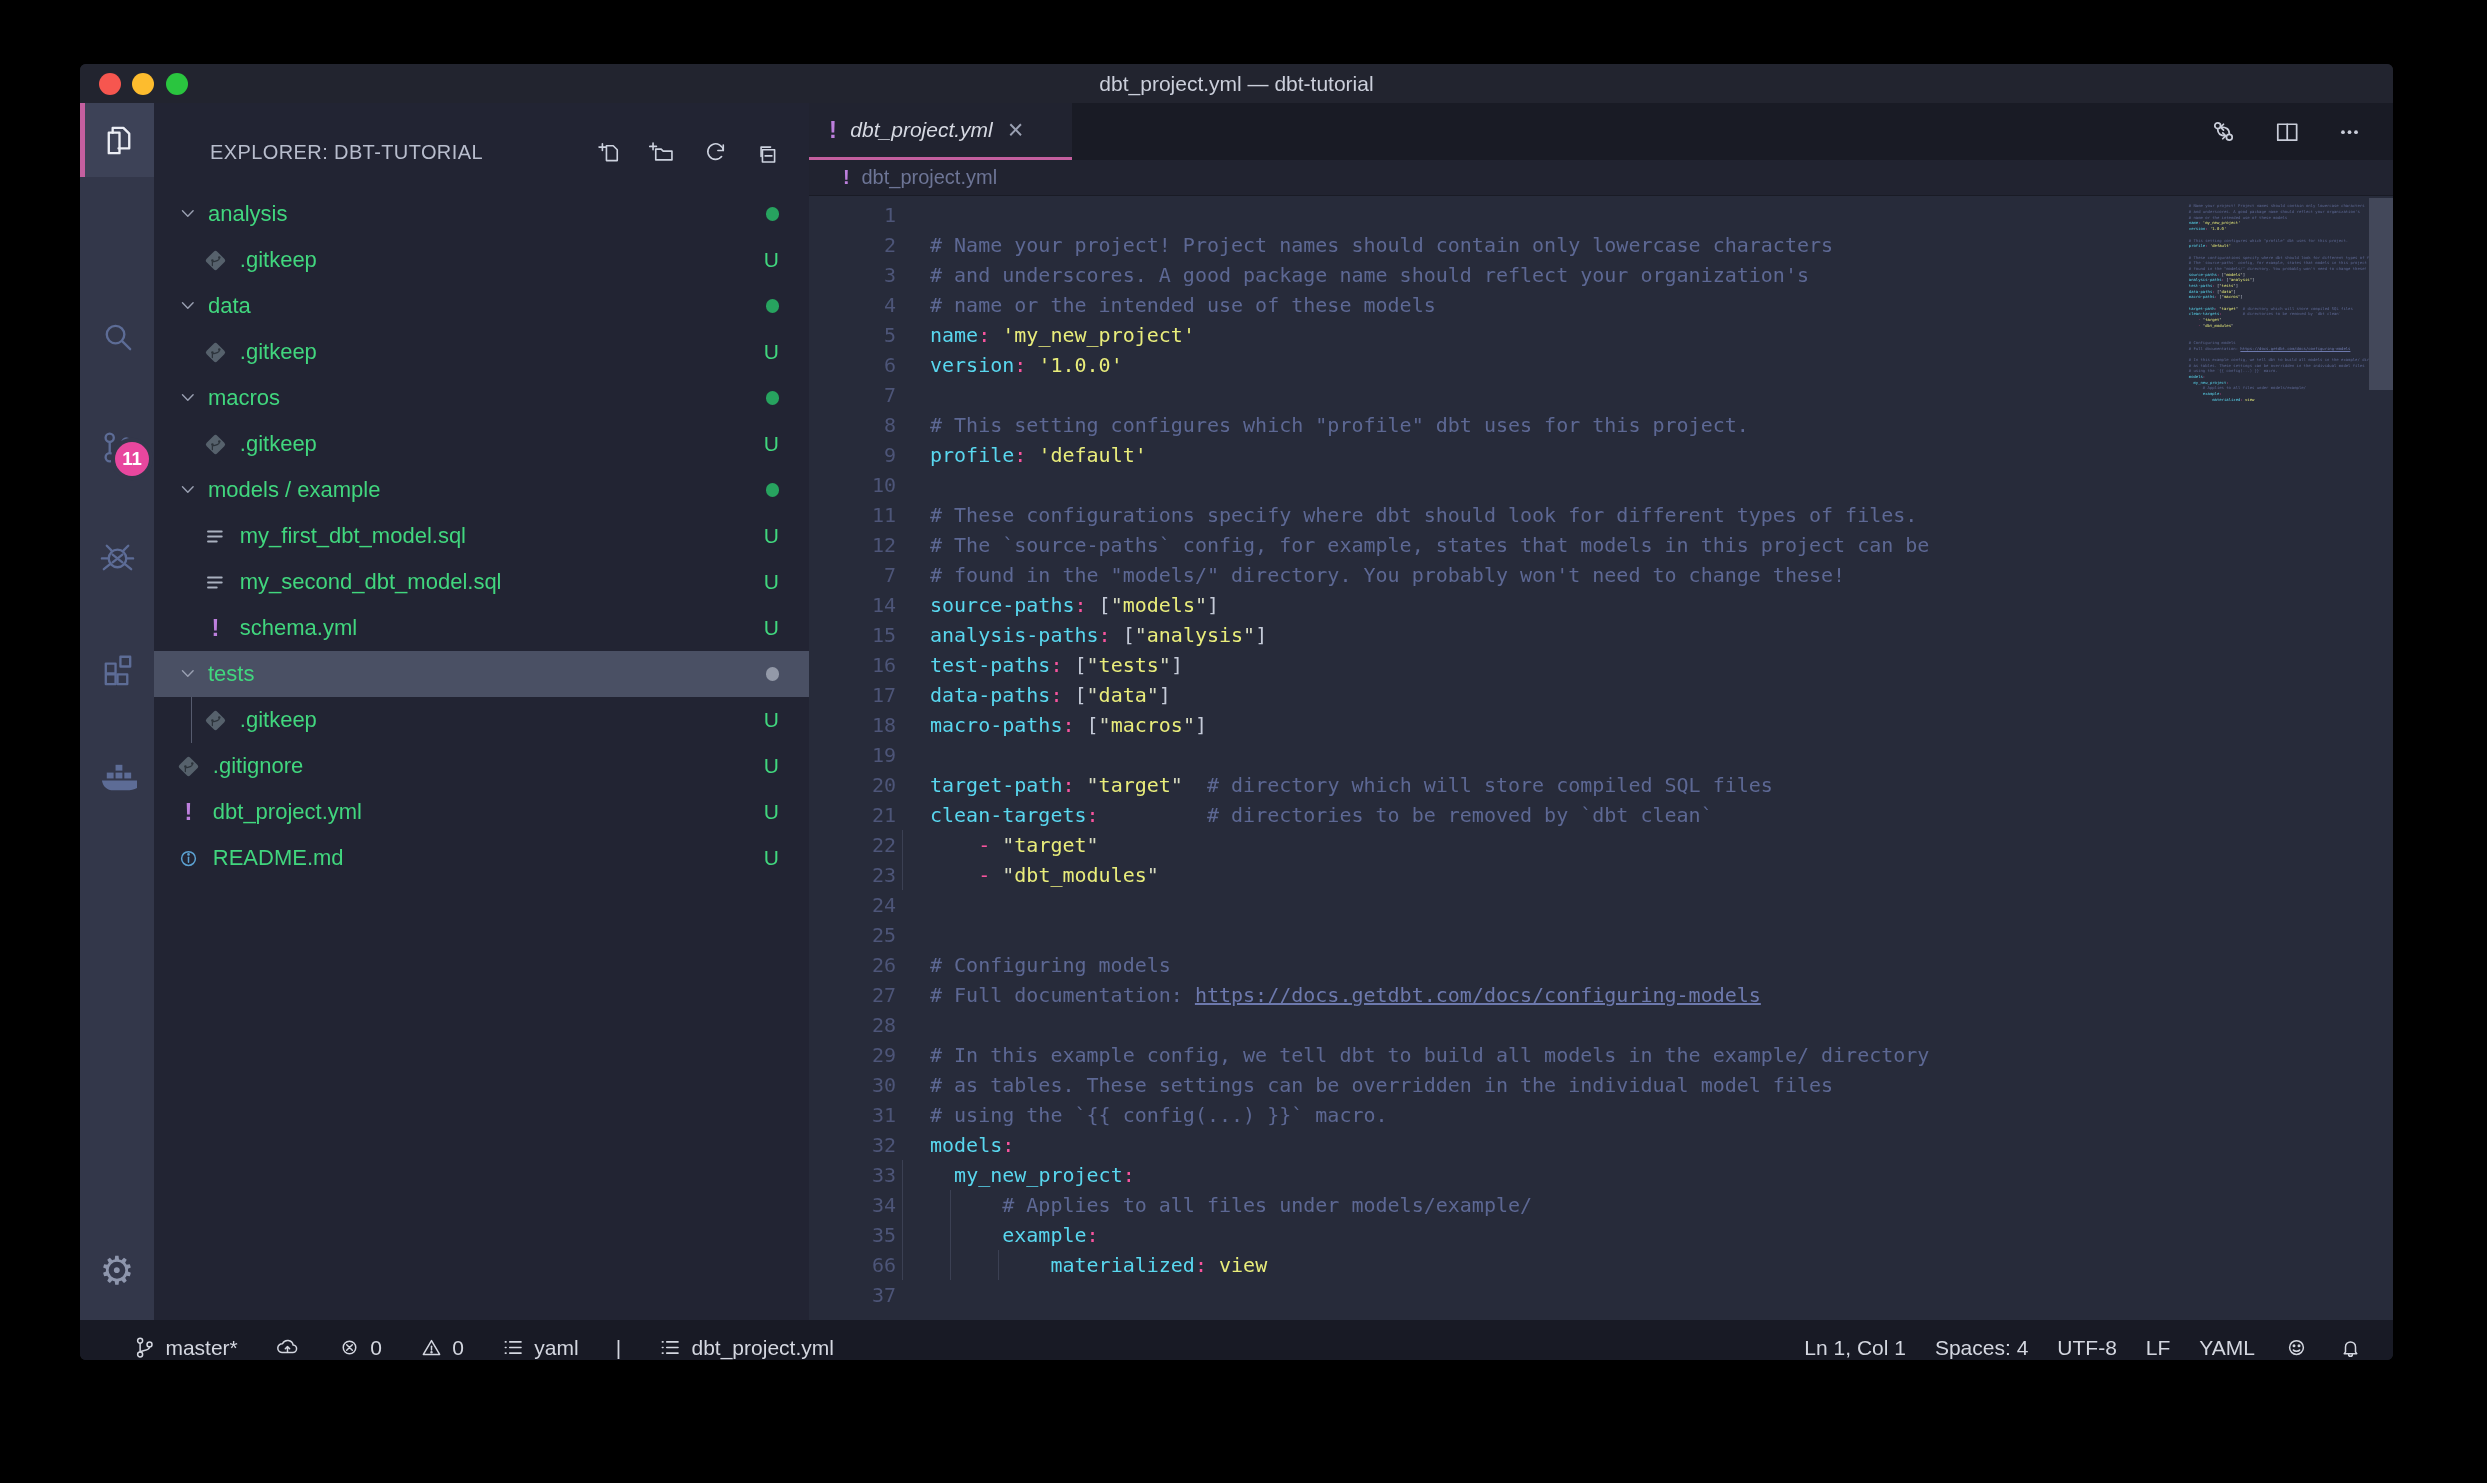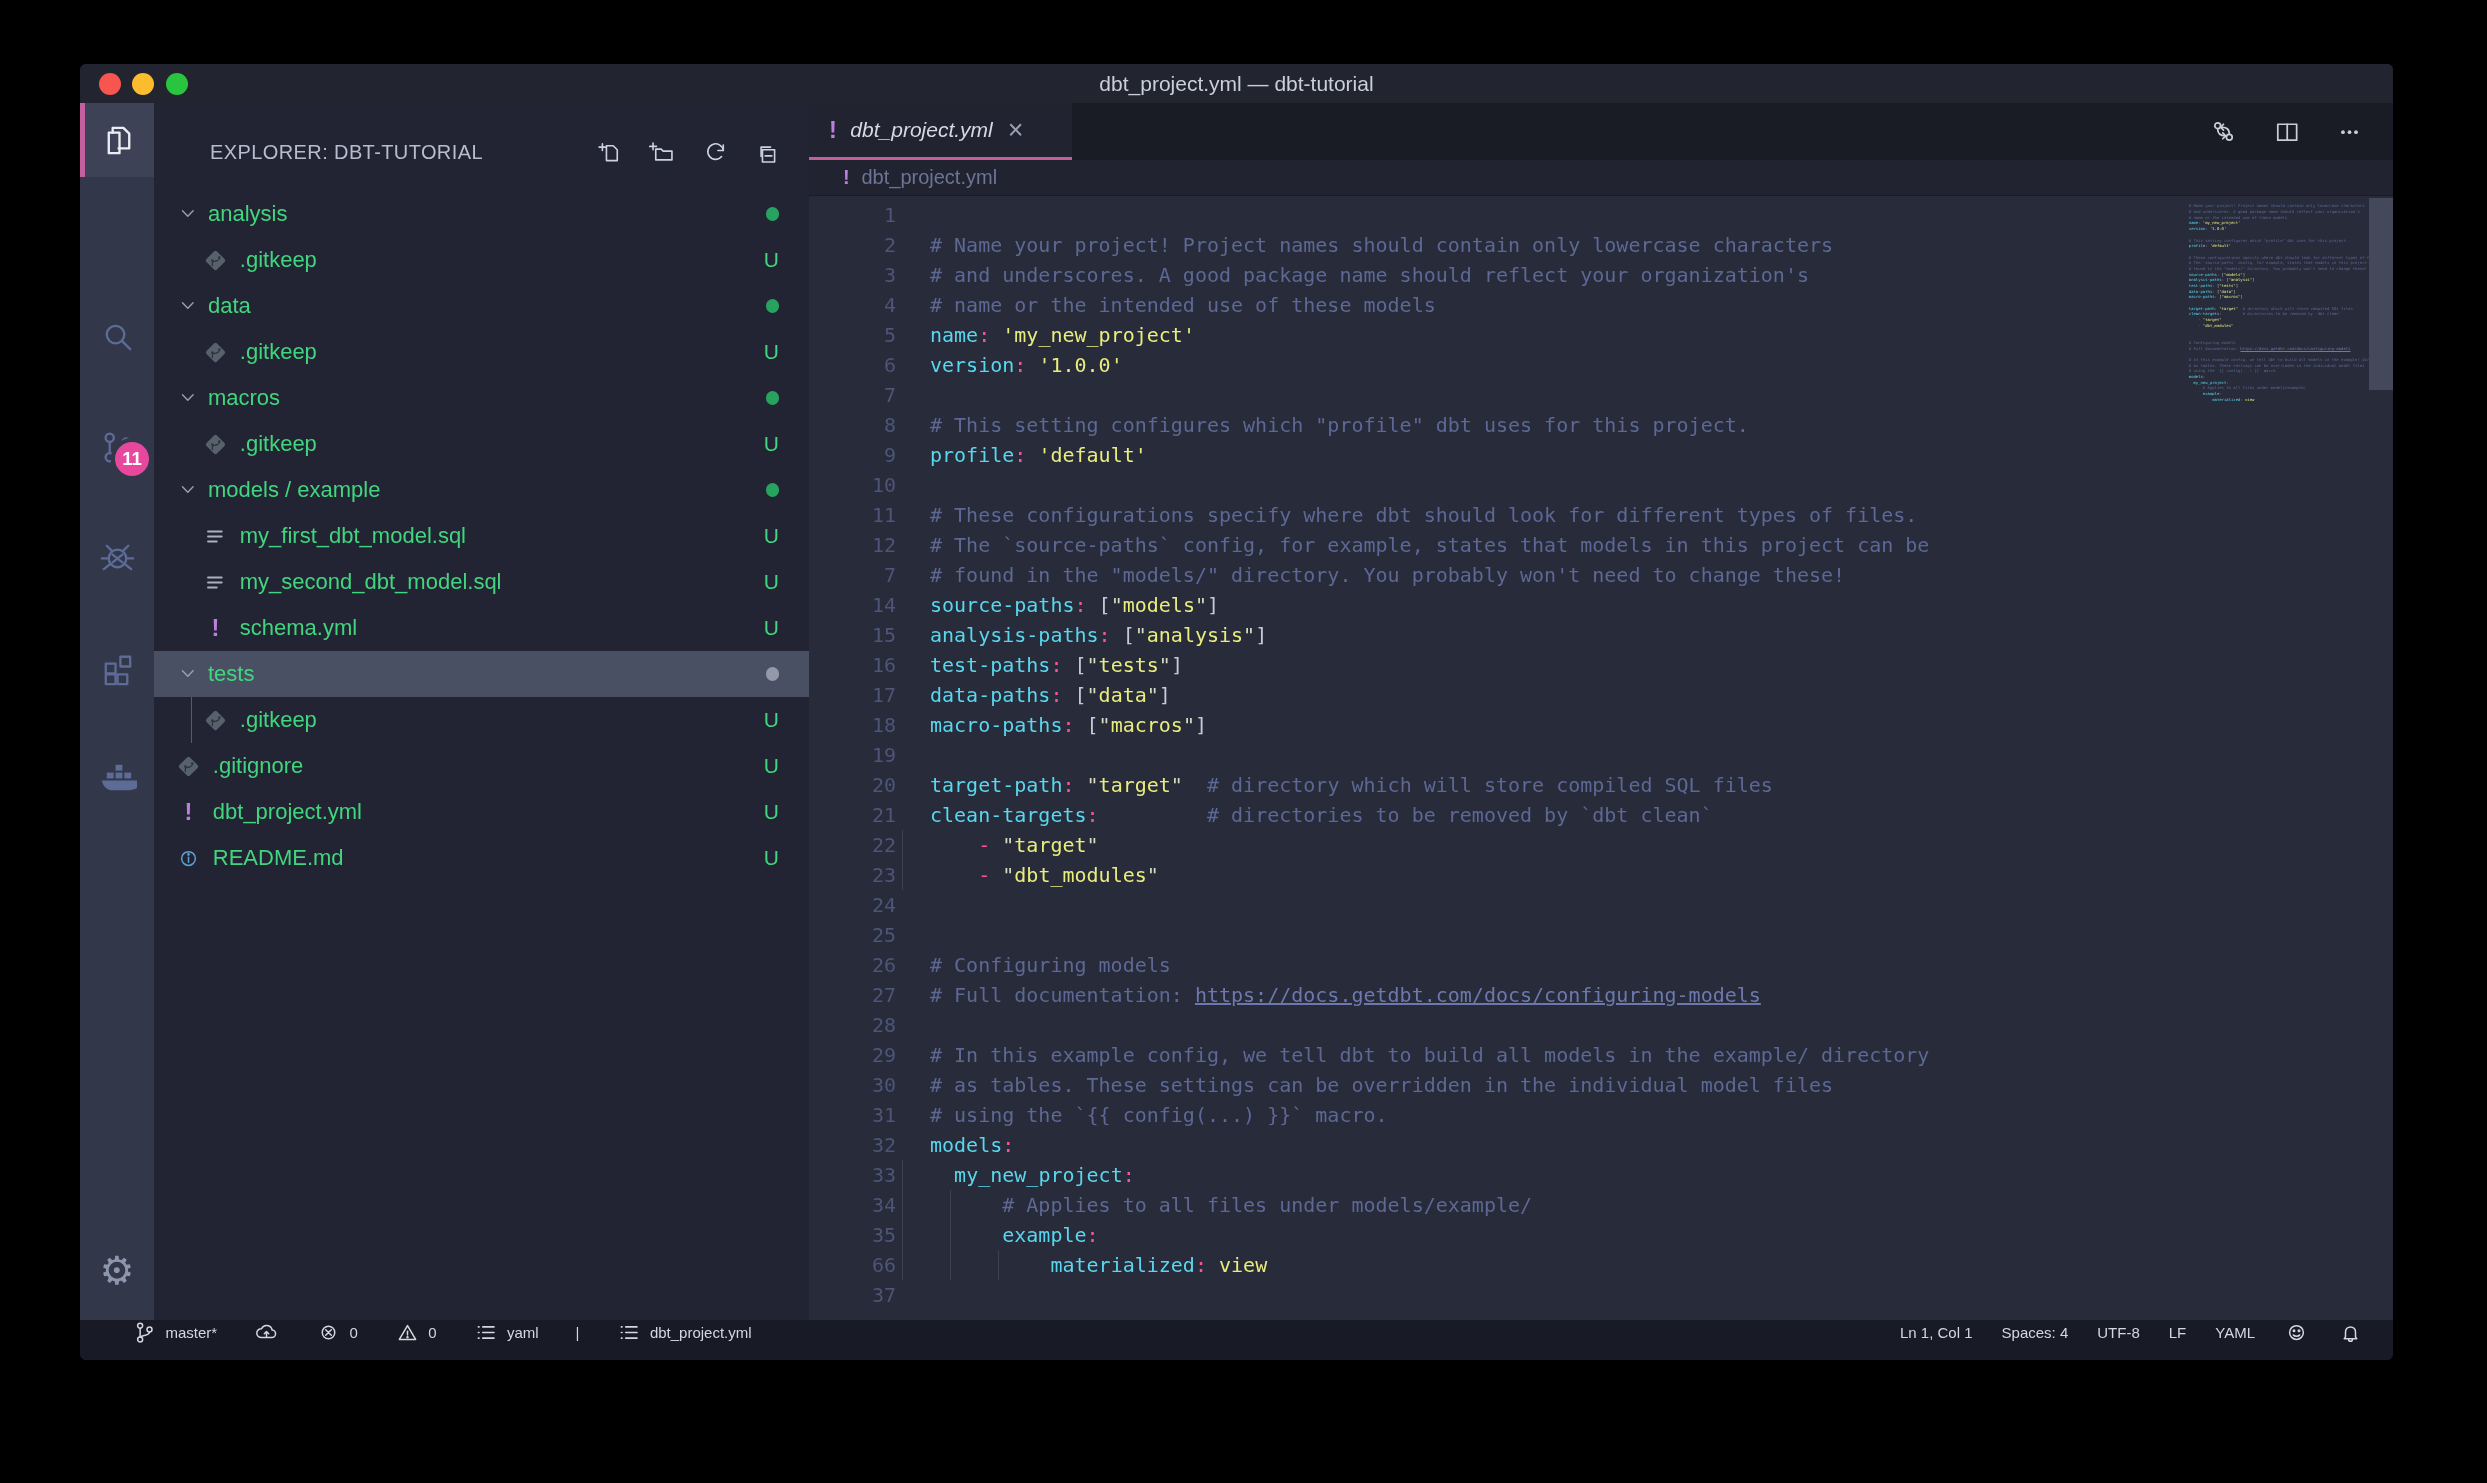--- a/index.html
+++ b/index.html
@@ -88,22 +88,22 @@
   .tok-u { color:#6d79ad; text-decoration:underline; }
 
   .minimap { position:absolute; top:1.7px; right:23.6px; width:184px; bottom:0; overflow:hidden;
              font-family:"DejaVu Sans Mono", monospace; font-size:3.9px; line-height:5.7px; }
   .minimap .cl { height:5.7px; }
   .minimap .lc { padding-left:3.4px; white-space:pre; }
   .mini-slider { position:absolute; top:1.7px; right:0; width:23.6px; height:192px;
                  background:rgba(96,102,122,.5); cursor:pointer; }
 
   
-  .statusbar { height:40px; flex:none; background:#181a25; display:flex; align-items:flex-start;
-               padding:0 30px 0 52px; color:#d4d7e0; font-size:15px; }
+  .statusbar { height:40px; flex:none; background:#181a25; display:flex; align-items:flex-end;
+               padding:0 30px 0 52px; color:#d4d7e0; font-size:21px; }
   .sb-left { display:flex; align-items:center; gap:37px; }
   .sb-right { margin-left:auto; display:flex; align-items:center; gap:29px; }
   .st-item { display:flex; align-items:center; gap:8.4px; cursor:pointer; }
   .st-item .icon { width:25px; height:25px; display:block; }
   .st-item .icon svg { width:100%; height:100%; }
   .st-sep { color:#d4d7e0; cursor:default; }
 
   .yaml-bang { color:#bd7fdd; font-weight:bold; font-size:23.6px; font-style:normal; }
 </style>
 </head>

